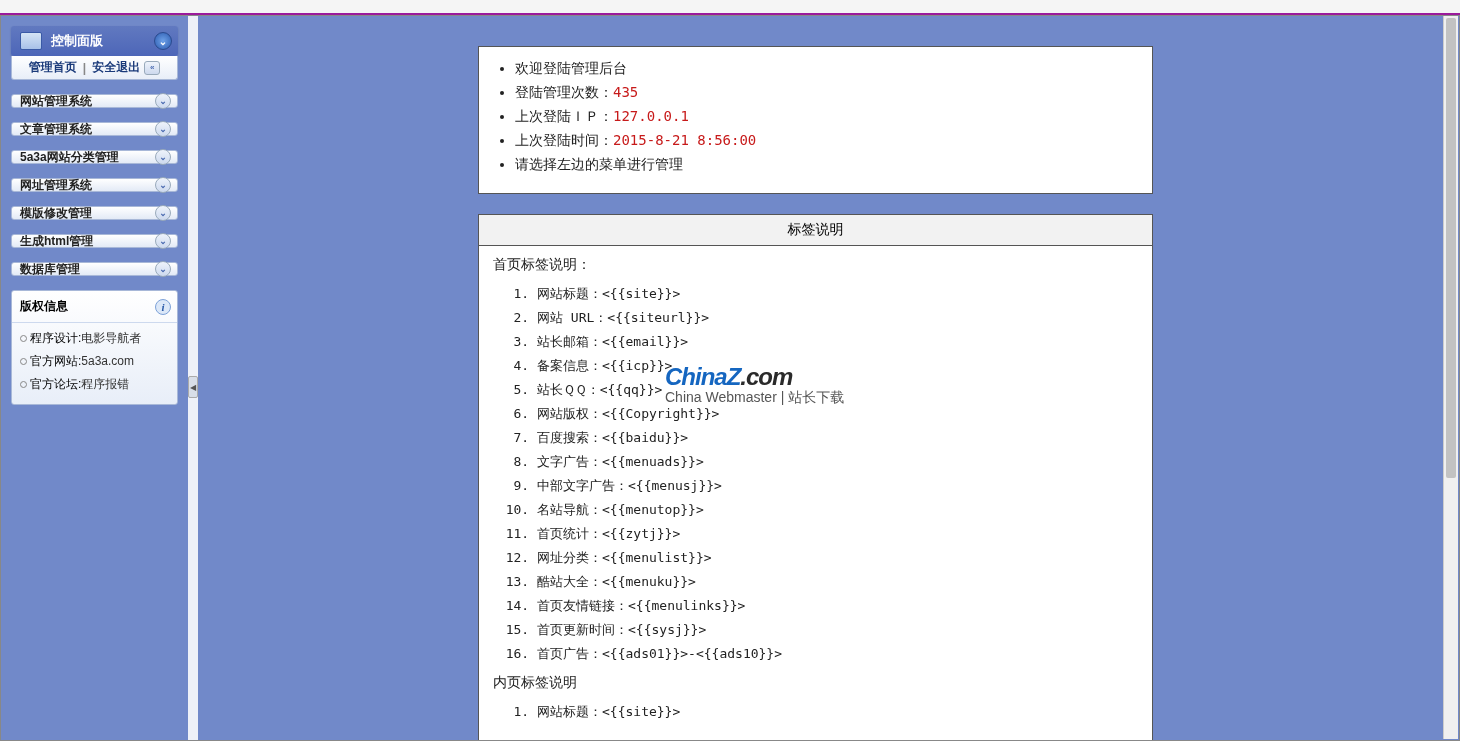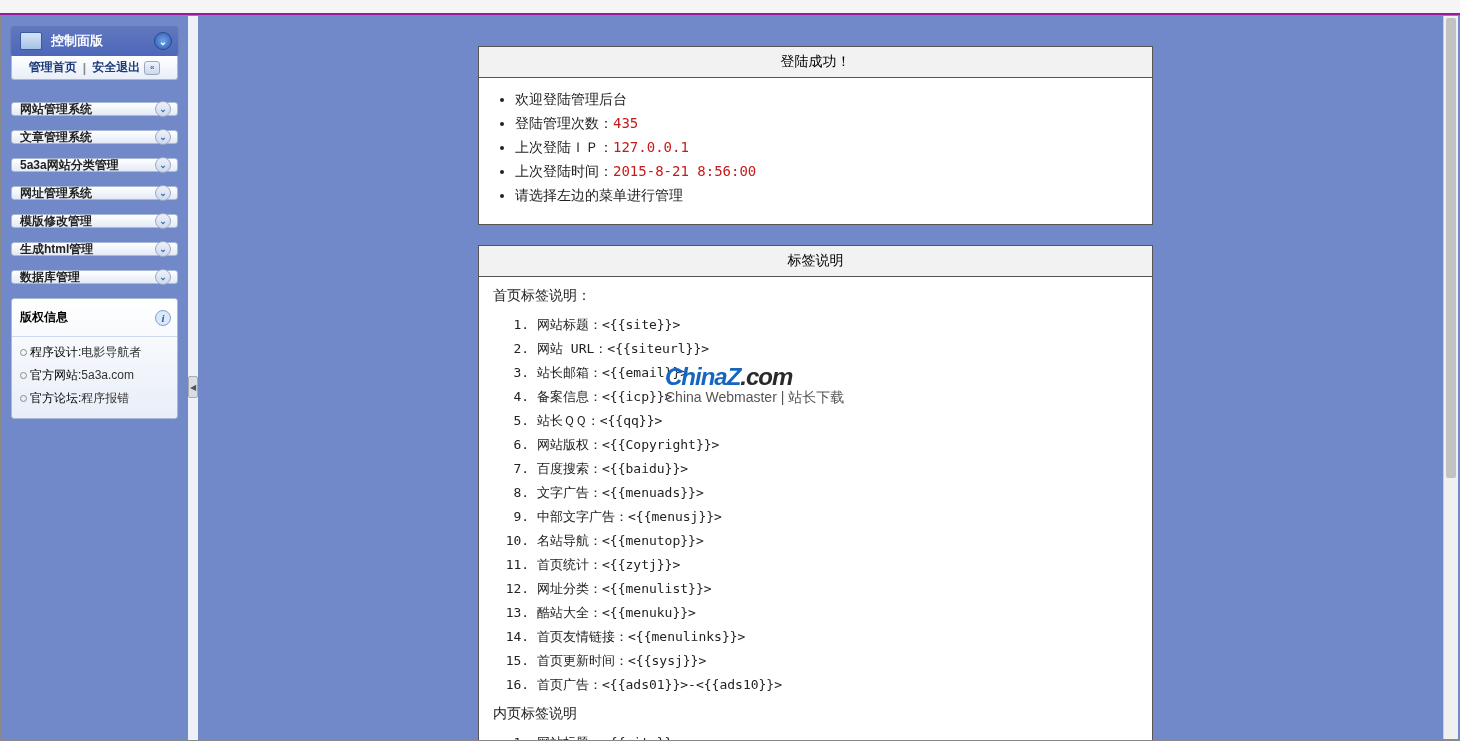--- a/index.html
+++ b/index.html
@@ -72,21 +72,21 @@
   height: 24px;
   display: flex;
   align-items: center;
   justify-content: center;
   border: 1px solid #a8b8d8;
   border-top: none;
   font-size: 12px;
   color: #1a3a7a;
   font-weight: bold;
   border-radius: 0 0 3px 3px;
-  margin-bottom: 22px;
+  margin-bottom: 14px;
 }
 .toplinks .sep { margin: 0 6px; color: #888; }
 .toplinks .chev {
   width: 16px; height: 14px;
   background: linear-gradient(#eef3fb, #cdd9ee);
   border: 1px solid #9ab;
   border-radius: 3px;
   margin-left: 4px;
   font-size: 8px;
   display: inline-flex;
@@ -120,21 +120,21 @@
   align-items: center;
   justify-content: center;
   color: #4a6ab0;
 }
 .info-panel {
   background: linear-gradient(#fff, #e8eef8);
   border: 1px solid #a8b8d8;
   border-radius: 3px;
 }
 .info-panel .hdr {
-  height: 38px;
+  height: 32px;
   display: flex;
   align-items: center;
   padding: 0 6px 0 8px;
   font-weight: bold;
   font-size: 12px;
   border-bottom: 1px solid #cdd9ee;
 }
 .info-panel .hdr .i {
   margin-left: auto;
   width: 16px;
@@ -328,21 +328,20 @@
     </div>
   </div>
 
   <div class="splitter">
     <div class="handle">◀</div>
   </div>
 
   <div class="content">
     <div class="content-inner">
       <div class="card">
-        <div class="title">登陆成功！</div>
         <div class="body">
           <ul>
             <li>欢迎登陆管理后台</li>
             <li>
               <span>登陆管理次数：</span><span class="red">435</span>
             </li>
             <li>
               <span>上次登陆ＩＰ：</span><span class="red">127.0.0.1</span>
             </li>
             <li>

